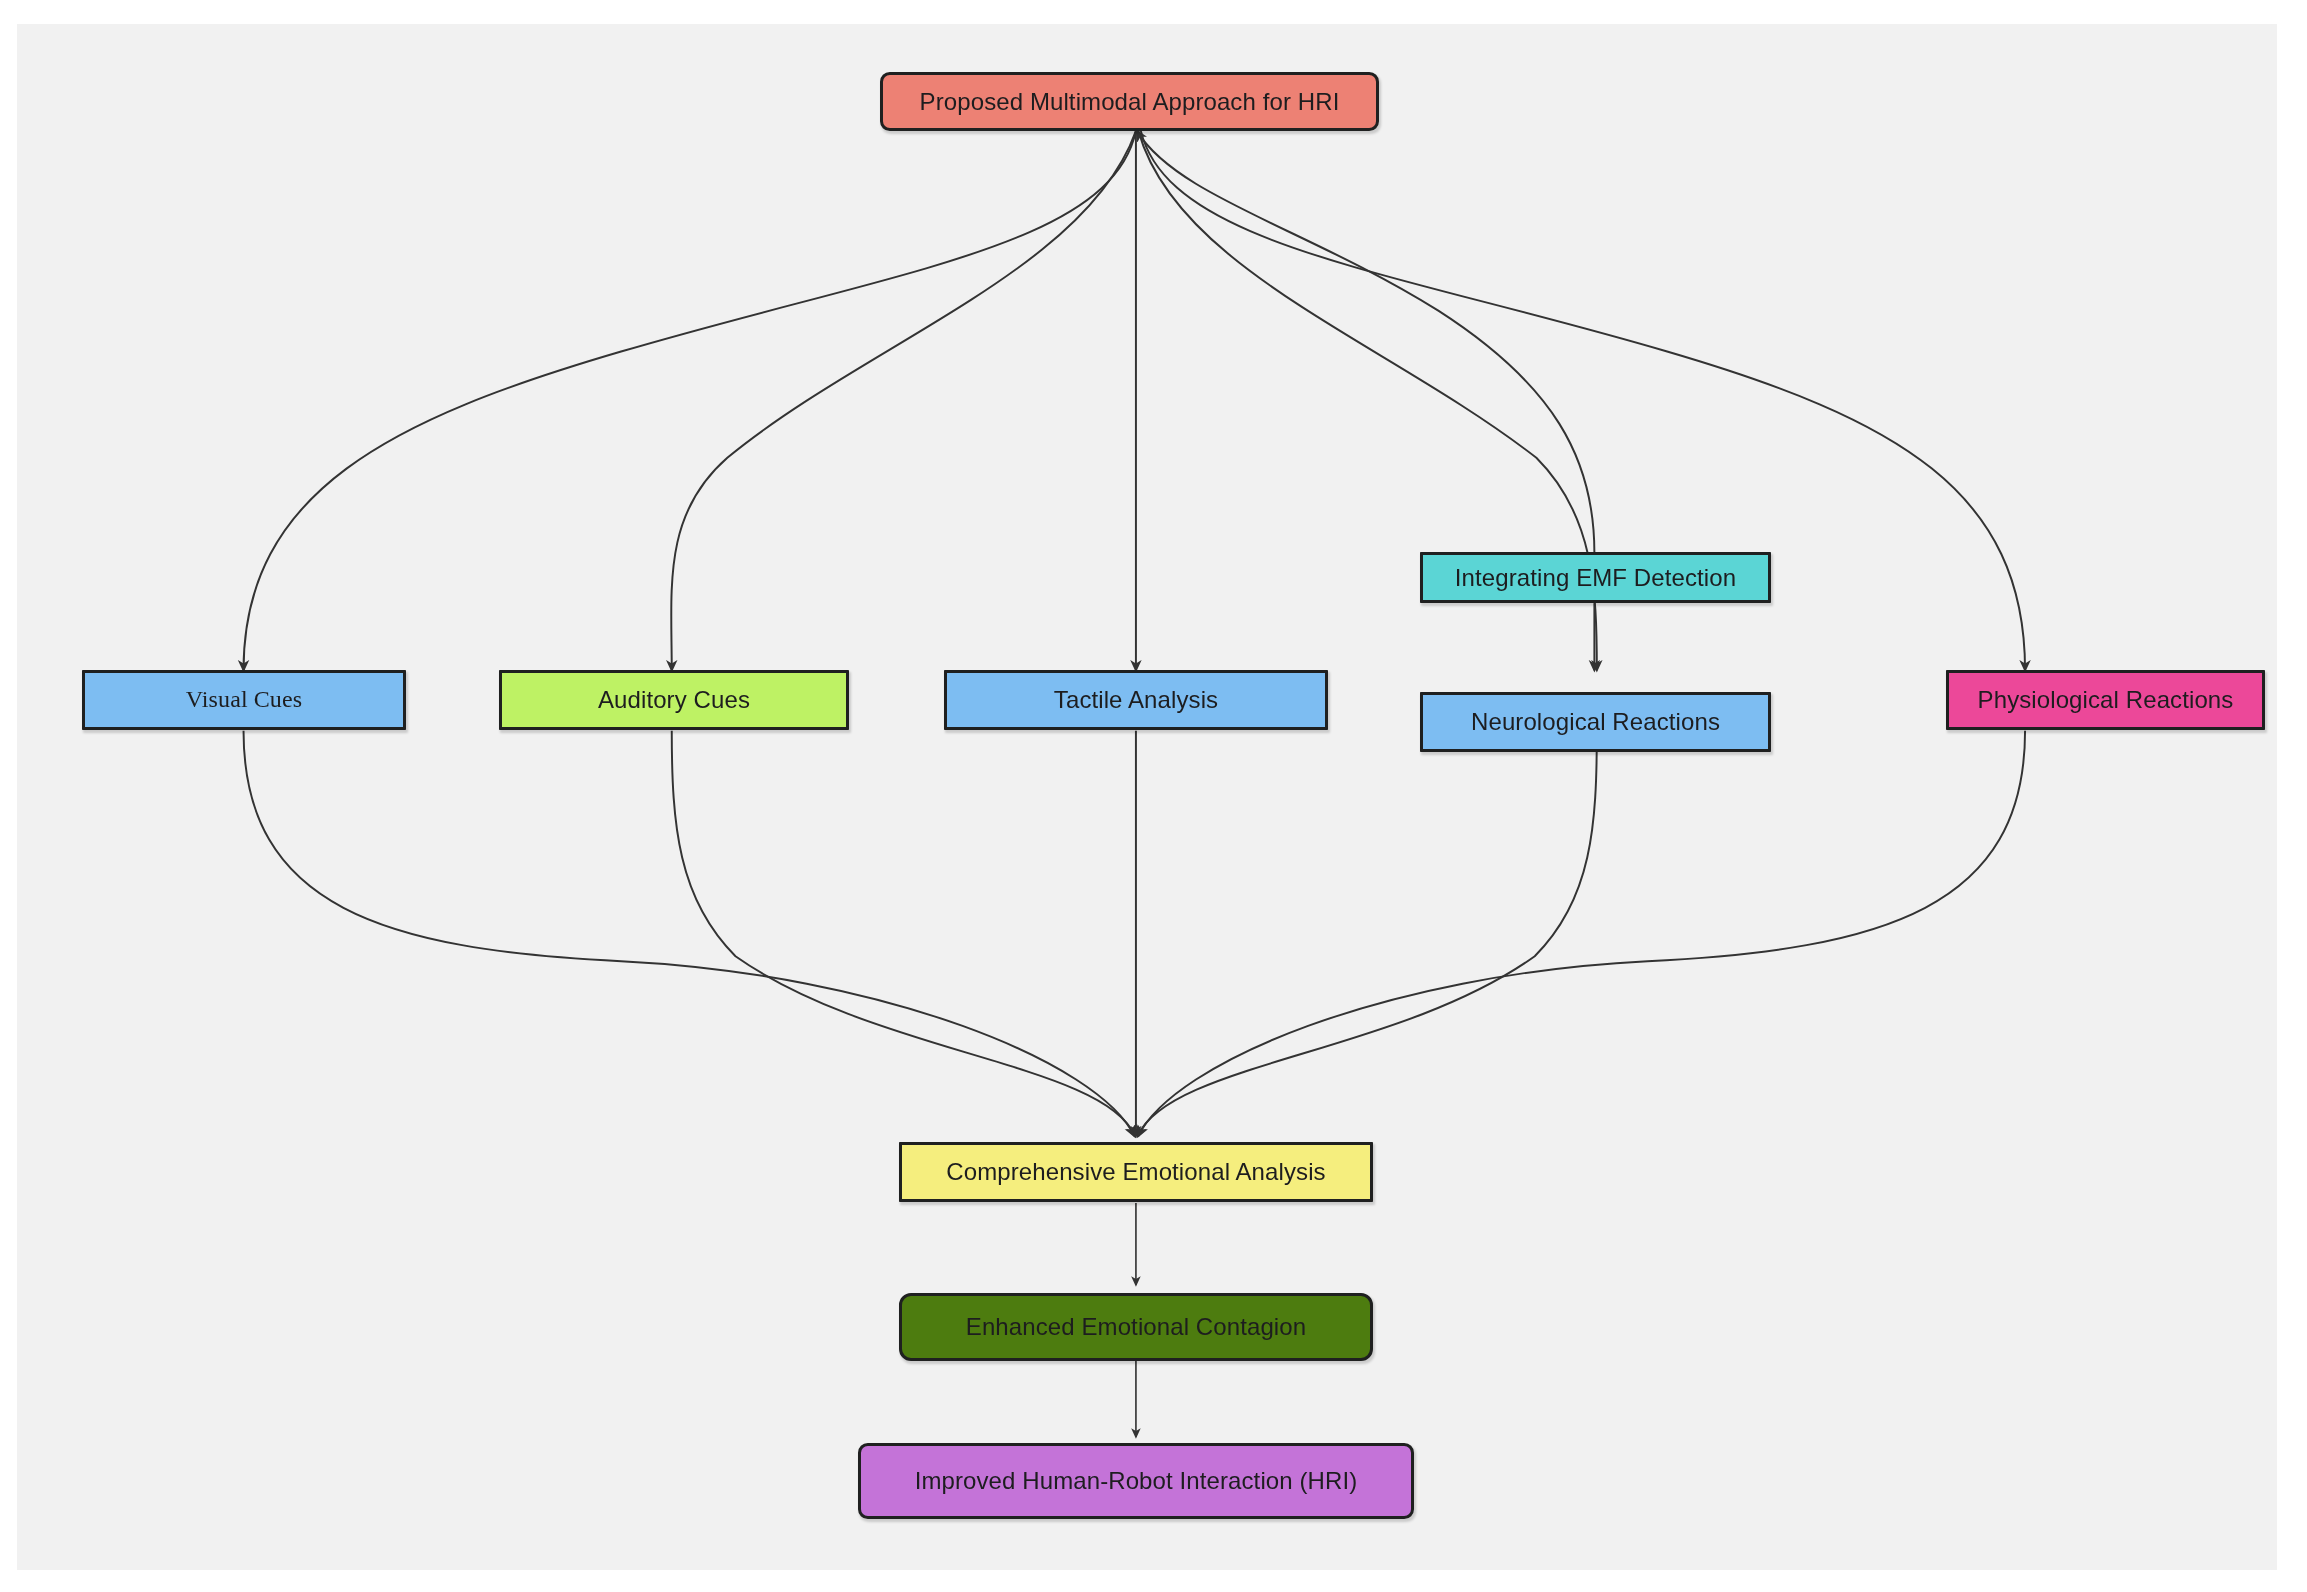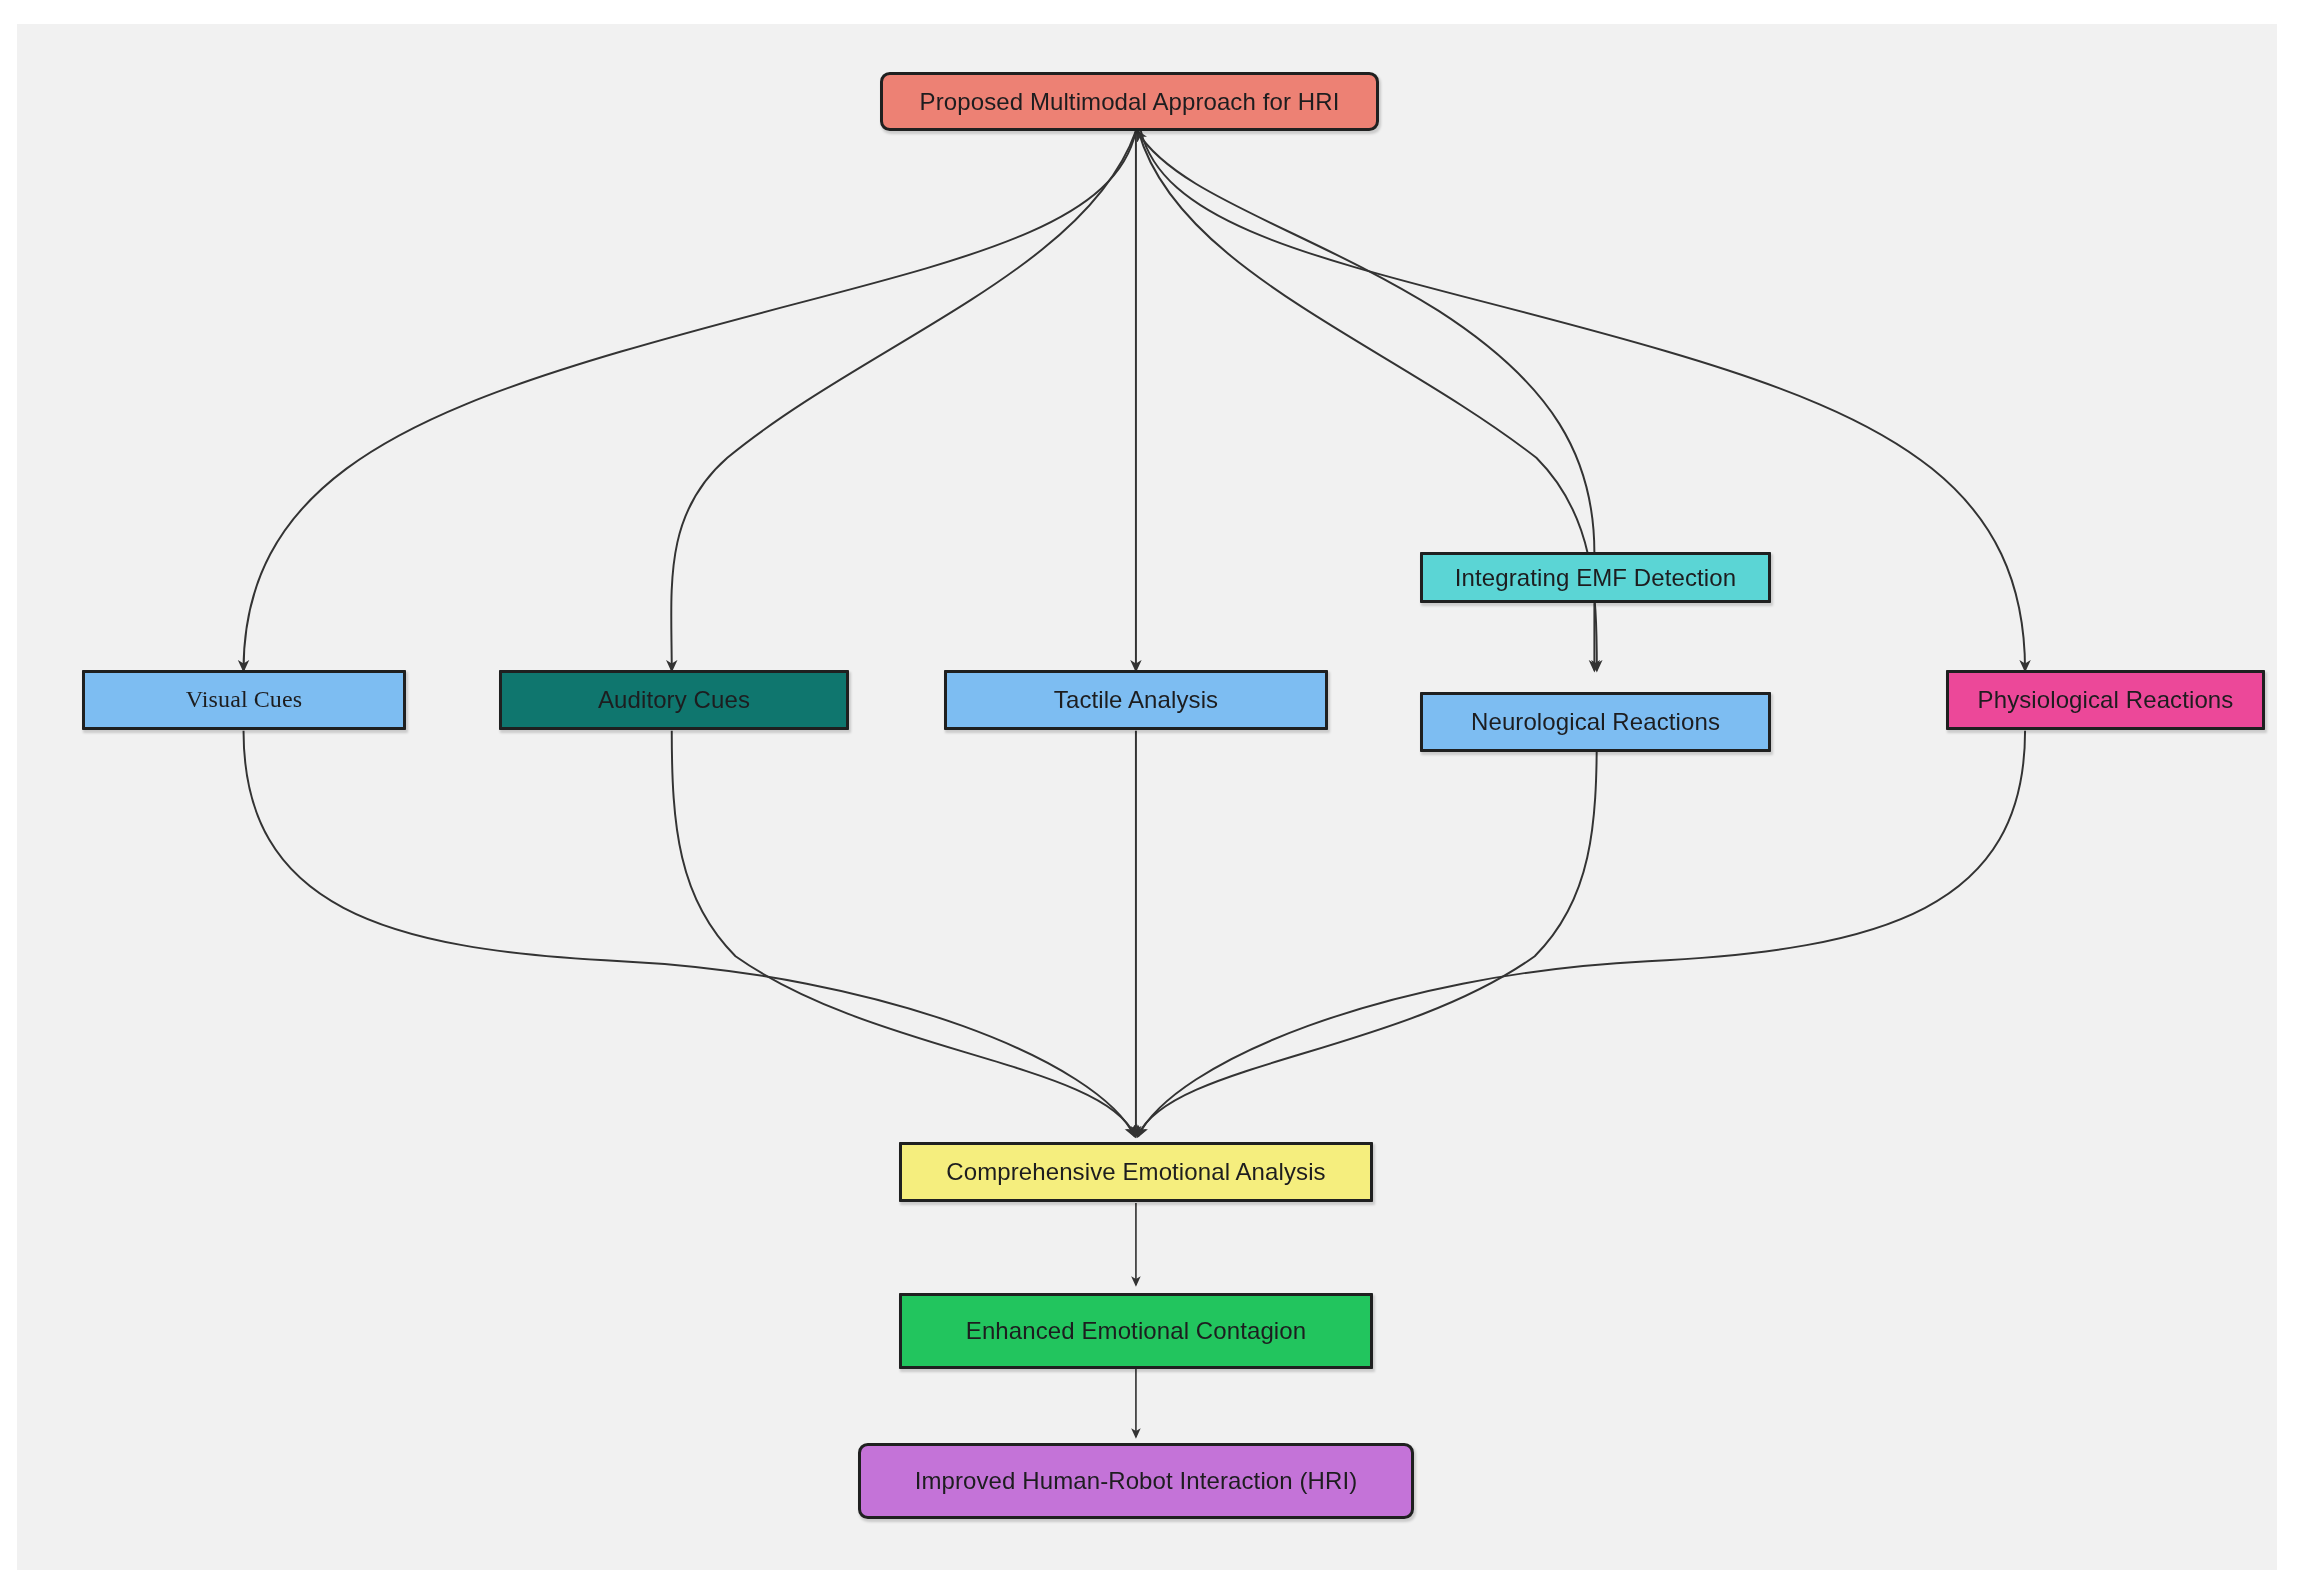--- a/index.html
+++ b/index.html
@@ -120,41 +120,41 @@
     </div>
 
     <div class="node rounded" style="left:880px; top:72px; width:499px; height:59px; background:#ED8174;">
       <span class="node-label">Proposed Multimodal Approach for HRI</span>
     </div>
 
     <div class="node sharp" style="left:82px; top:670px; width:324px; height:60px; background:#7DBDF2;font-family:Liberation Serif, serif;">
       <span class="node-label">Visual Cues</span>
     </div>
 
-    <div class="node sharp" style="left:499px; top:670px; width:350px; height:60px; background:#0f766e;">
+    <div class="node sharp" style="left:499px; top:670px; width:350px; height:60px; background:#bef264;">
       <span class="node-label">Auditory Cues</span>
     </div>
 
     <div class="node sharp" style="left:944px; top:670px; width:384px; height:60px; background:#7DBDF2;">
       <span class="node-label">Tactile Analysis</span>
     </div>
 
     <div class="node sharp" style="left:1420px; top:692px; width:351px; height:60px; background:#7DBDF2;">
       <span class="node-label">Neurological Reactions</span>
     </div>
 
     <div class="node sharp" style="left:1946px; top:670px; width:319px; height:60px; background:#ec4899;">
       <span class="node-label">Physiological Reactions</span>
     </div>
 
     <div class="node sharp" style="left:899px; top:1142px; width:474px; height:60px; background:#F5EE7E;">
       <span class="node-label">Comprehensive Emotional Analysis</span>
     </div>
 
-    <div class="node sharp" style="left:899px; top:1293px; width:474px; height:76px; background:#22c55e;">
+    <div class="node sharp" style="left:899px; top:1293px; width:474px; height:68px; background:#4d7c0f;border-radius:12px;">
       <span class="node-label">Enhanced Emotional Contagion</span>
     </div>
 
     <div class="node rounded" style="left:858px; top:1443px; width:556px; height:76px; background:#C473D8;">
       <span class="node-label">Improved Human-Robot Interaction (HRI)</span>
     </div>
 
   </div>
 </div>
 

